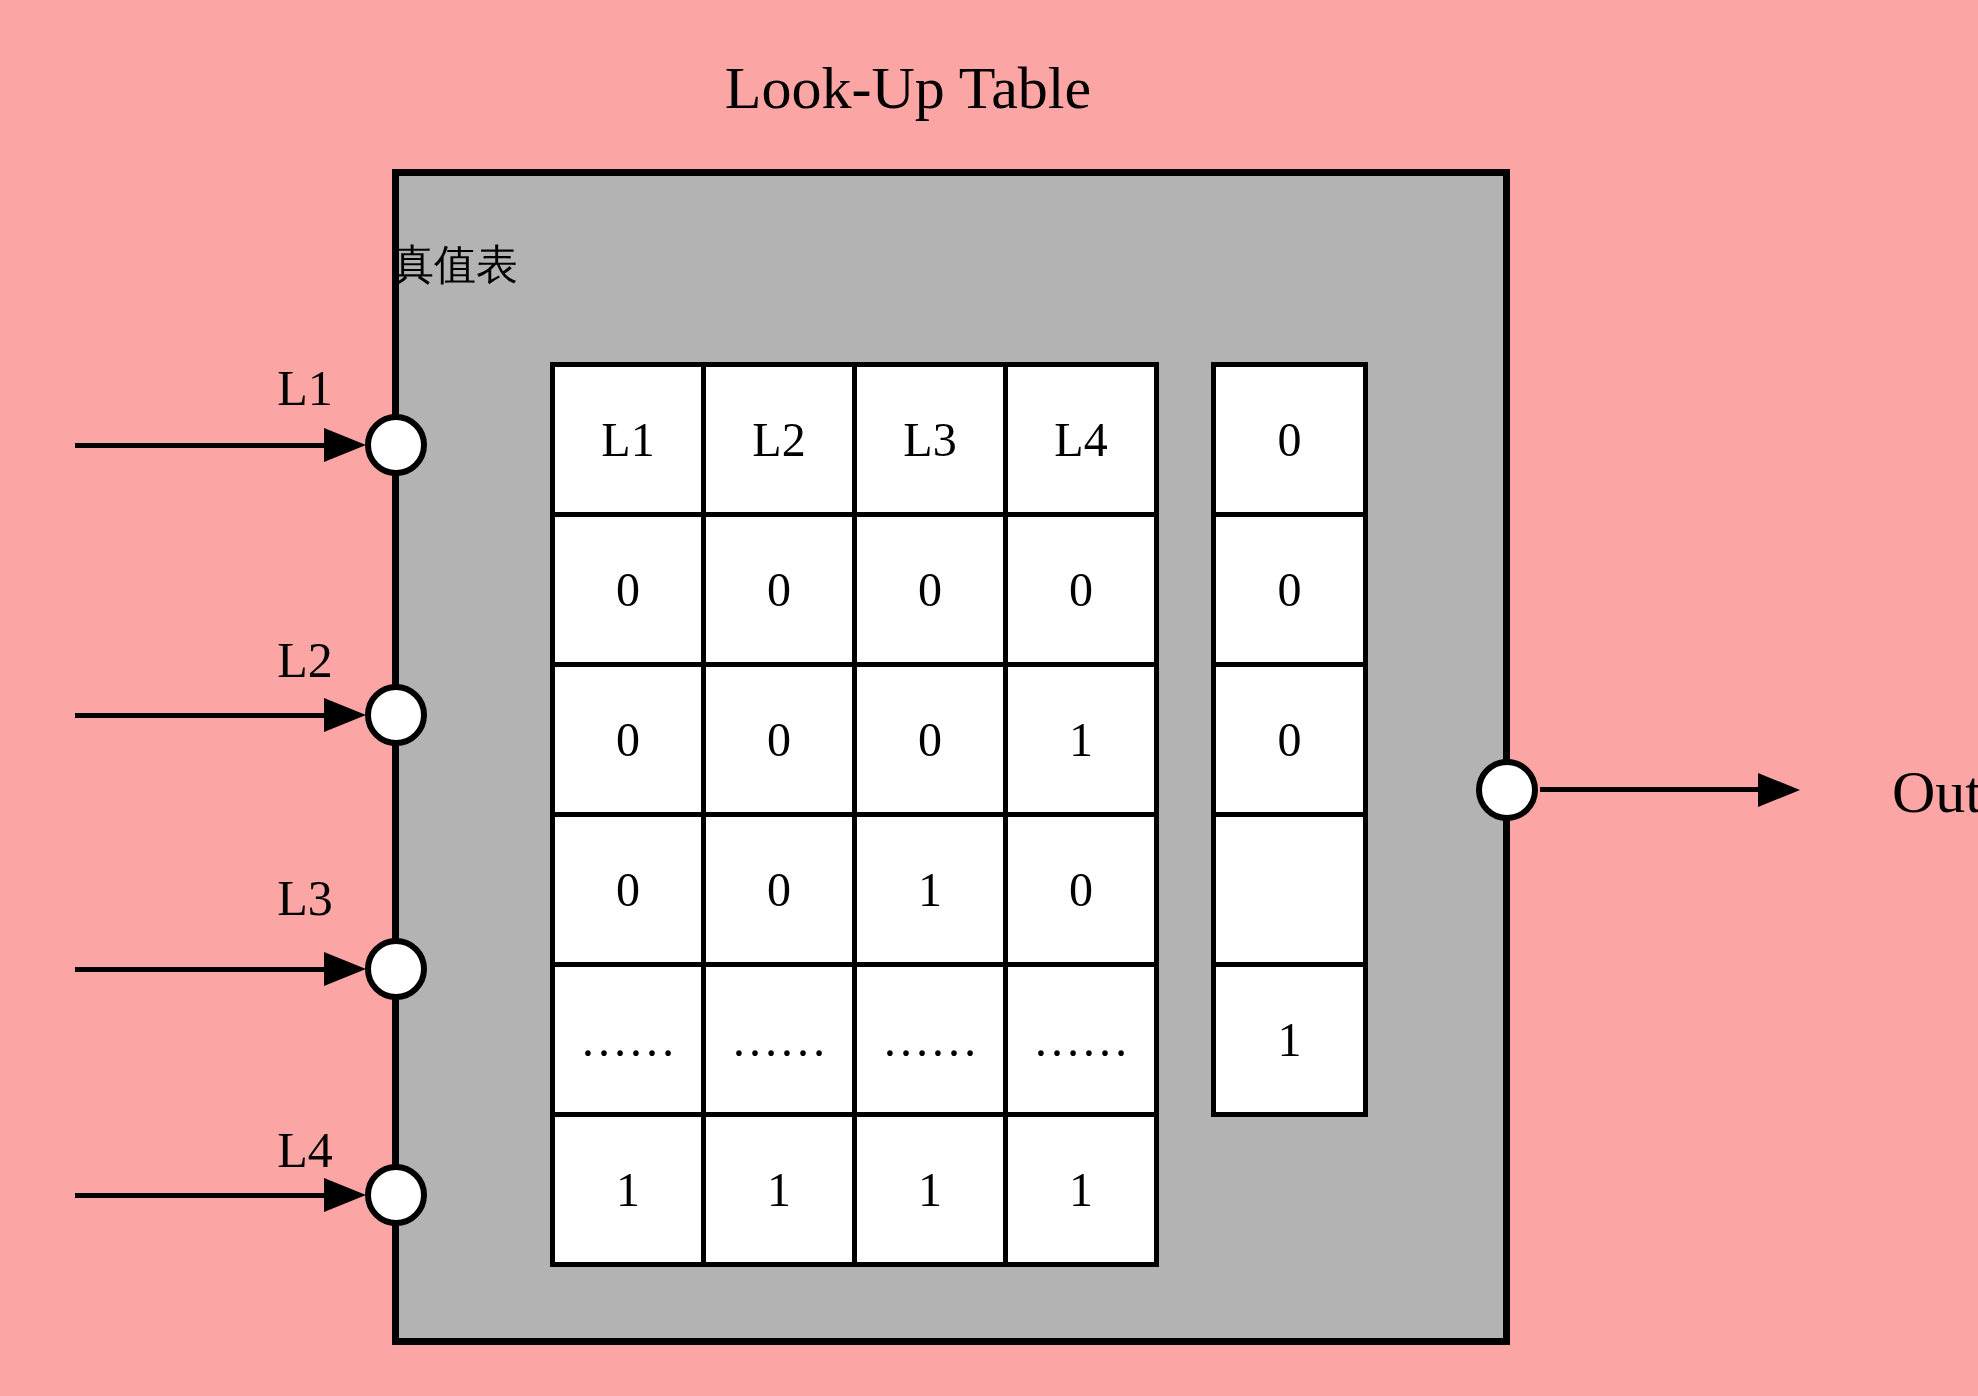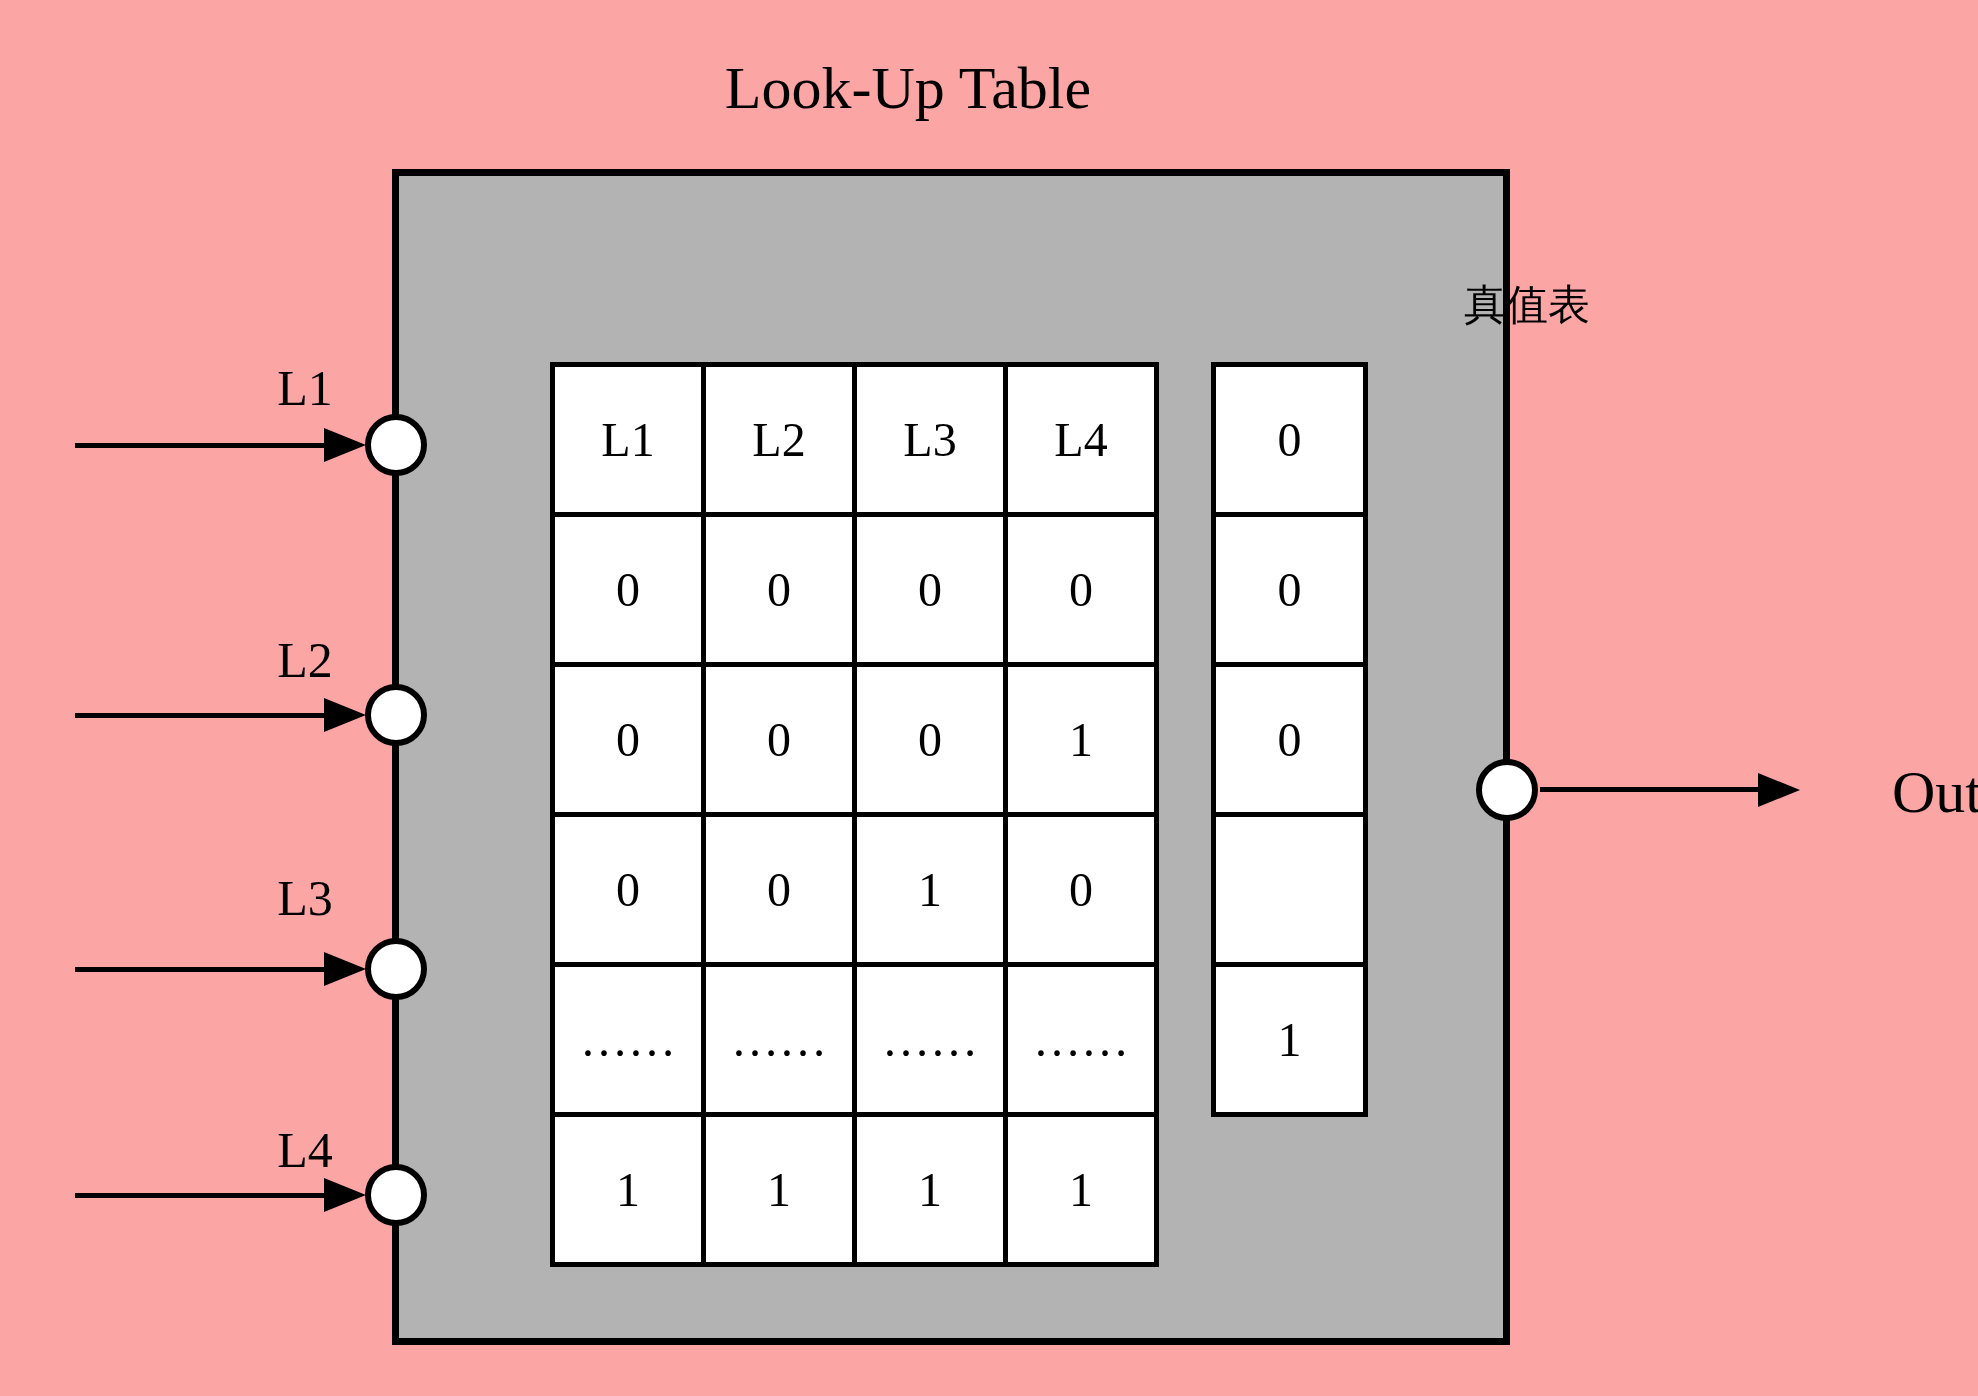--- a/index.html
+++ b/index.html
@@ -24,22 +24,22 @@
   #lut-box {
     left: 392px; top: 169px;
     width: 1118px; height: 1176px;
     box-sizing: border-box;
     background: #b3b3b3;
     border: 7px solid #000;
   }
 
   #truth-table-label {
     left: 392px; top: 243px; width: 1198px; height: 44px;
-    text-align: right;
-    font-size: 42px; line-height: 44px; margin-top: 40px;
+    text-align: left;
+    font-size: 42px; line-height: 44px;
   }
 
   table.tt {
     position: absolute;
     border-collapse: collapse;
   }
   table.tt td {
     border: 5px solid #000;
     background: #ffffff;
     text-align: center;

